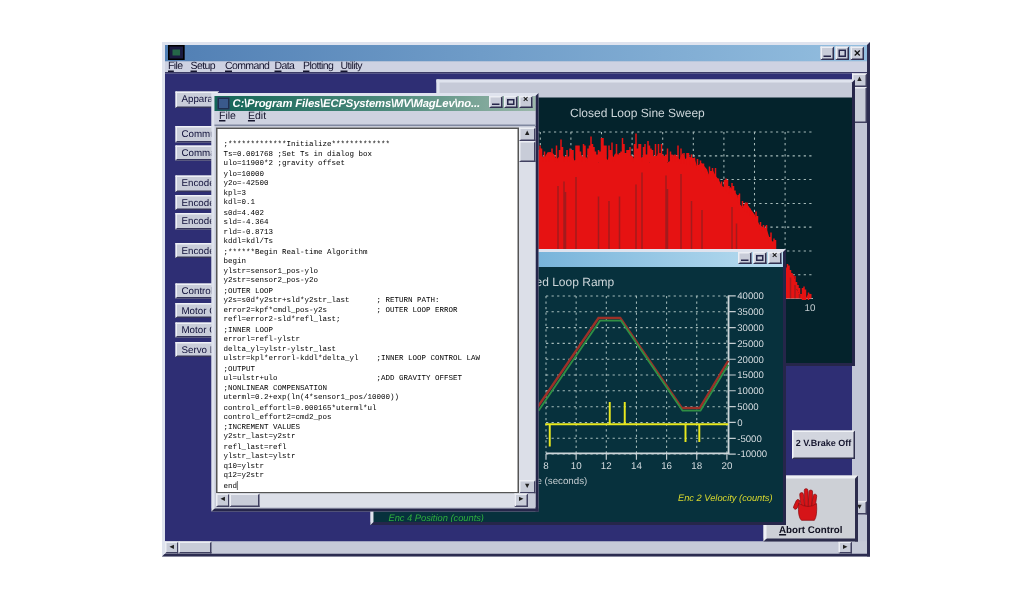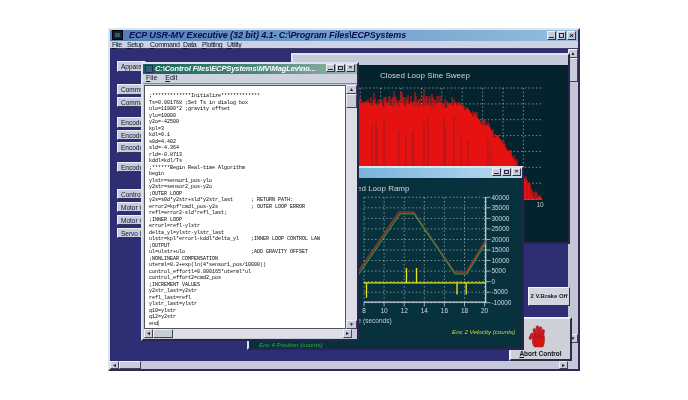--- a/index.html
+++ b/index.html
@@ -84,21 +84,20 @@
 
 svg text { font-family:"Liberation Sans", sans-serif; }
 </style>
 </head>
 <body>
 <div id="scene">
 
   <div class="abs" id="main">
     <div id="mtitle">
       <div id="micon"></div>
-      <span class="txt">ECP USR-MV Executive (32 bit) 4.1- C:\Program Files\ECPSystems</span>
       <div class="cap-btns" style="right:2px;">
         <div class="cbtn">
             <i class="ic-min"></i>
           </div>
           <div class="cbtn">
             <i class="ic-res"></i>
           </div>
           <div class="cbtn">×</div>
       </div>
     </div>
@@ -276,21 +275,21 @@
         <path d="M363.5 282.8 H366.5 V297.7 V282.8 H406.5 V268 V282.8 H416.5 V268 V282.8 H457 V294.6 V282.8 H466.2 V294.6 V282.8 H485.5" fill="none" stroke="#e8e81e" stroke-width="1.3"></path>
         <text x="259" y="347" fill="#2fae3e" font-size="6.2" font-style="italic">Enc 4 Position (counts)</text>
         <text x="452" y="334" fill="#d8d82e" font-size="6.2" font-style="italic">Enc 2 Velocity (counts)</text>
       </svg>
     </div>
   </div>
 
   <div class="win" id="note">
     <div class="tbar">
       <span style="position:absolute;left:2px;top:1px;width:8px;height:8px;background:#3a5a8c;border:1px solid #20304e;"></span>
-      <span style="position:absolute;left:12px;font-size:7.5px;letter-spacing:-0.1px;">C:\Control Files\ECPSystems\MV\MagLev\no...</span>
+      <span style="position:absolute;left:12px;font-size:7.5px;letter-spacing:-0.1px;">C:\Program Files\ECPSystems\MV\MagLev\no...</span>
       <div class="tbtns" style="right:2px;">
         <div class="tb">
             <i class="ic-min"></i>
           </div>
           <div class="tb">
             <i class="ic-res"></i>
           </div>
           <div class="tb">×</div>
       </div>
     </div>

